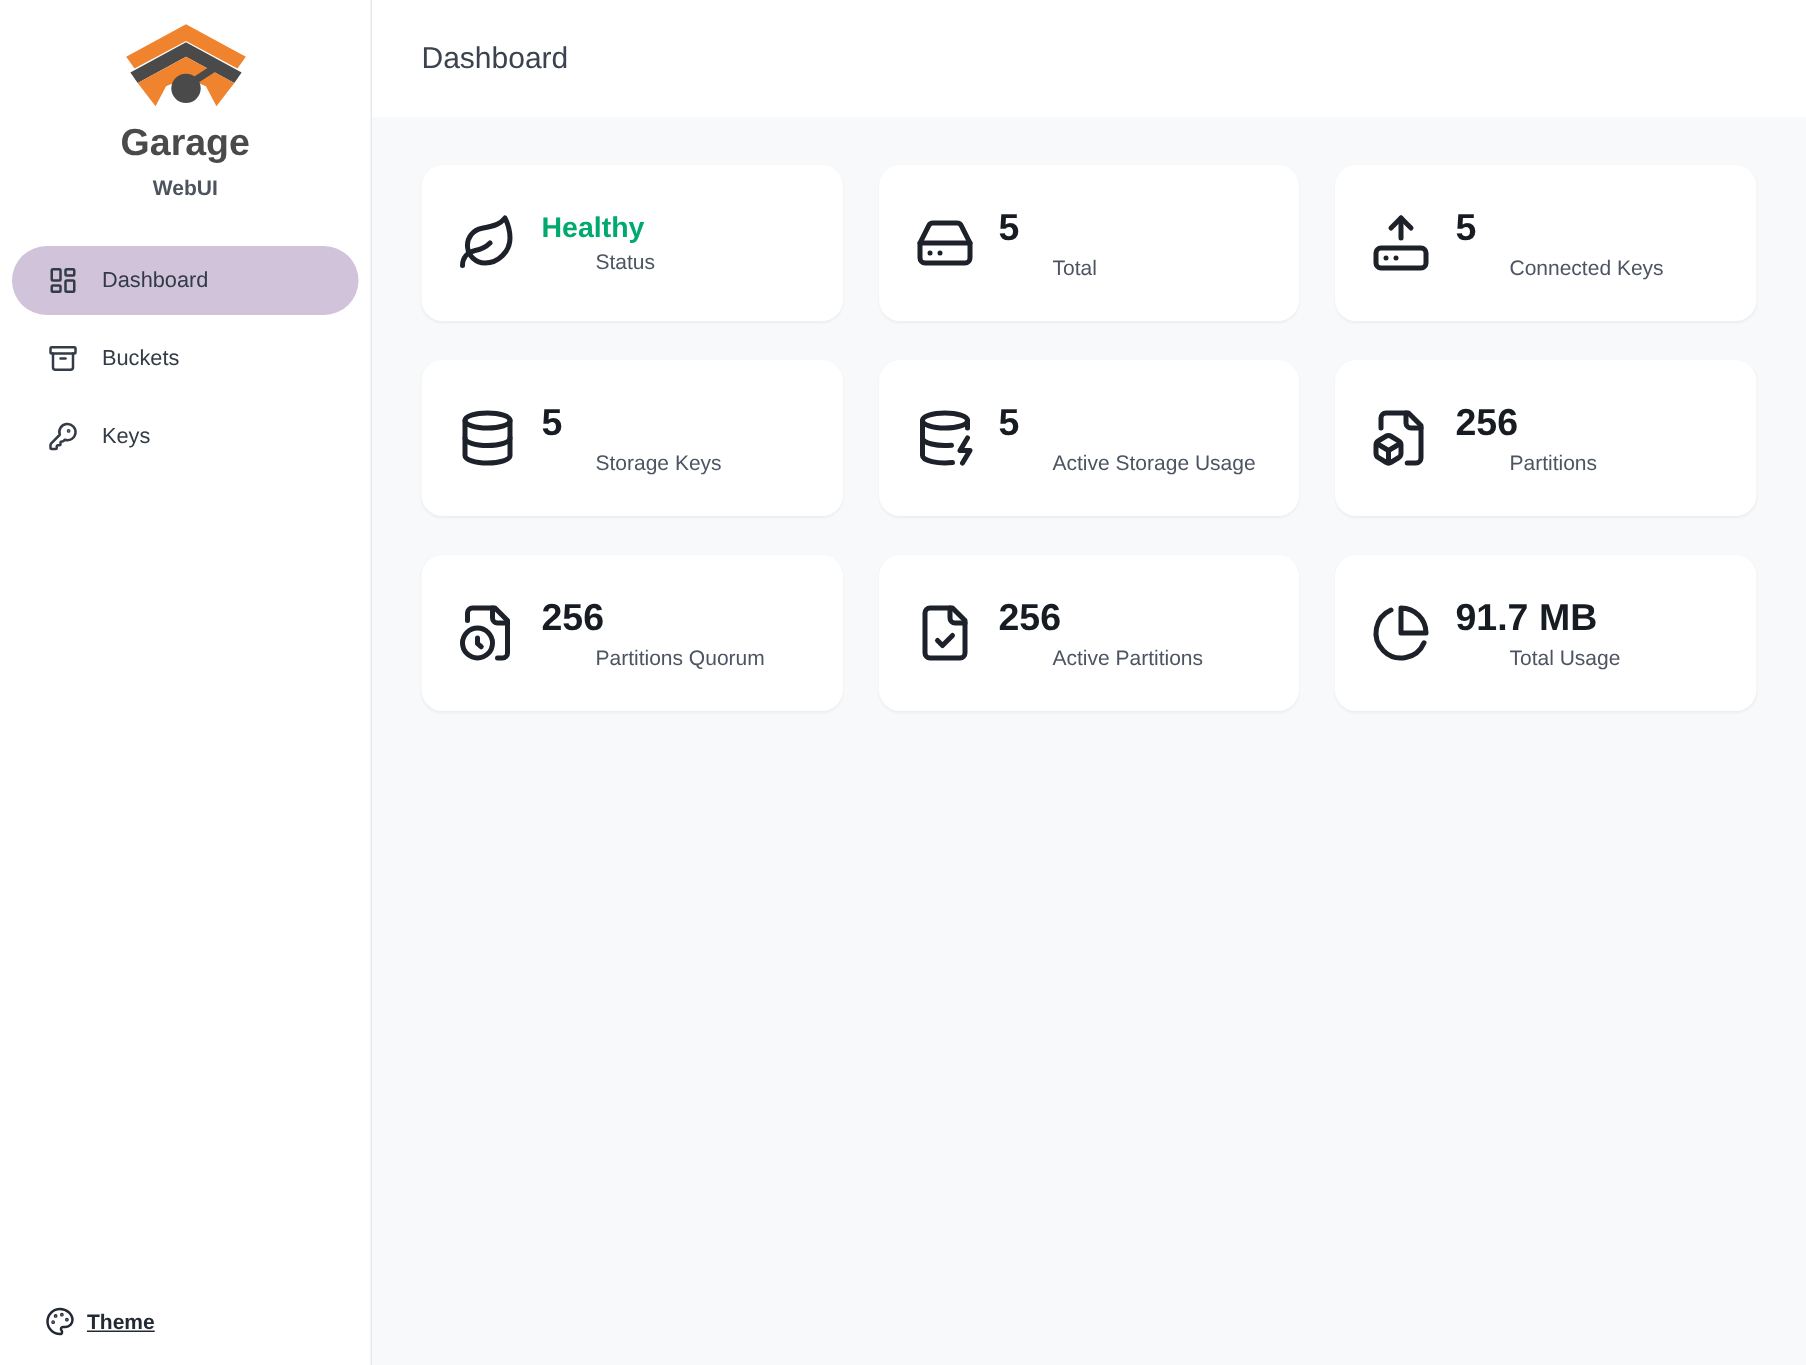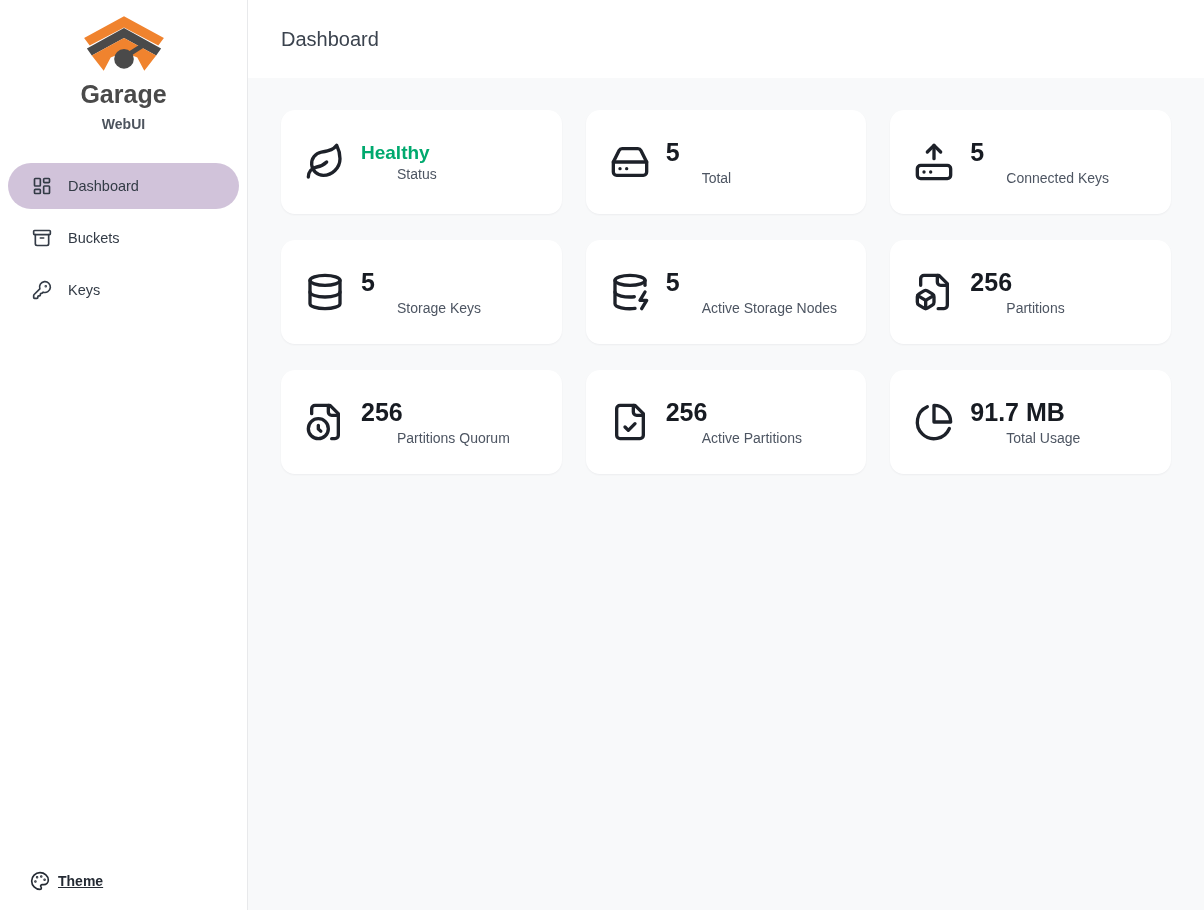--- a/index.html
+++ b/index.html
@@ -201,21 +201,21 @@
           <svg viewBox="0 0 24 24" fill="none" stroke="currentColor" stroke-width="2" stroke-linecap="round" stroke-linejoin="round">
               <ellipse cx="12" cy="5" rx="9" ry="3"></ellipse>
               <path d="M3 5V19A9 3 0 0 0 15 21.84"></path>
               <path d="M21 5V8"></path>
               <path d="M21 12L18 17H22L19 22"></path>
               <path d="M3 12A9 3 0 0 0 14.59 14.87"></path>
             </svg>
         </span>
         <div class="card-text">
           <div class="card-value">5</div>
-          <div class="card-label">Active Storage Nodes</div>
+          <div class="card-label">Active Storage Usage</div>
         </div>
       </div>
 
       <div class="card">
         <span class="card-icon">
           <svg viewBox="0 0 24 24" fill="none" stroke="currentColor" stroke-width="2" stroke-linecap="round" stroke-linejoin="round">
               <path d="M14.5 22H18a2 2 0 0 0 2-2V7l-5-5H6a2 2 0 0 0-2 2v4"></path>
               <path d="M14 2v4a2 2 0 0 0 2 2h4"></path>
               <path d="M3 13.1a2 2 0 0 0-1 1.76v3.24a2 2 0 0 0 .97 1.78L6 21.7a2 2 0 0 0 2.03.01L11 19.9a2 2 0 0 0 1-1.76V14.9a2 2 0 0 0-.97-1.78L8 11.3a2 2 0 0 0-2.03-.01Z"></path>
               <path d="M7 17v5"></path>

